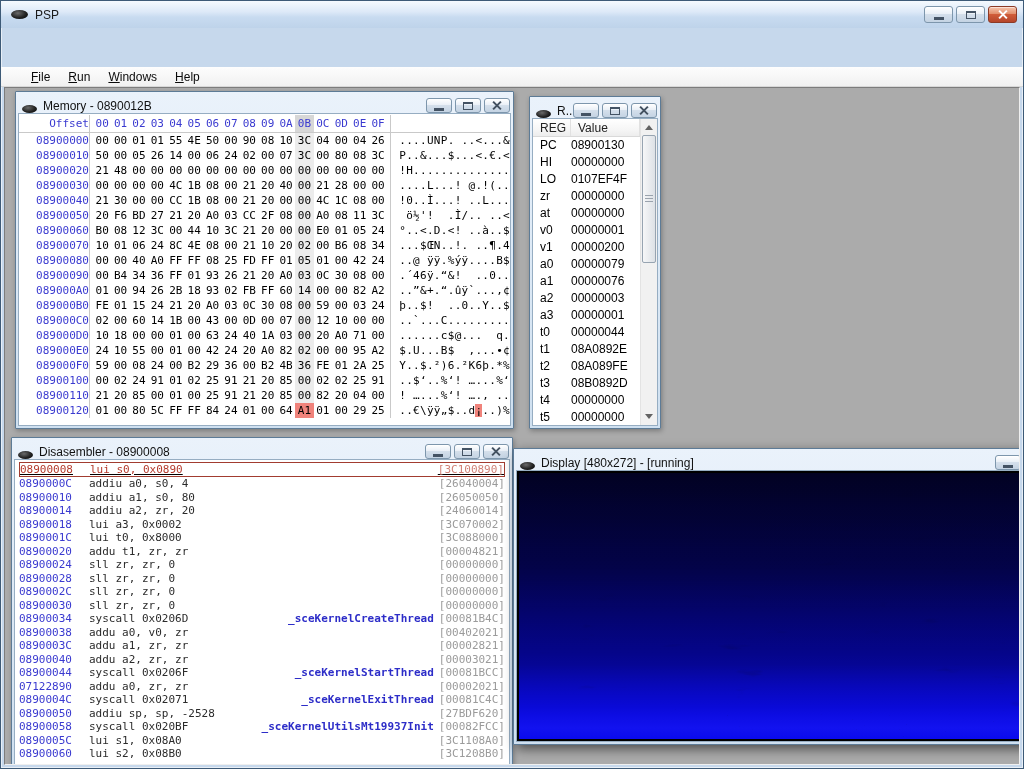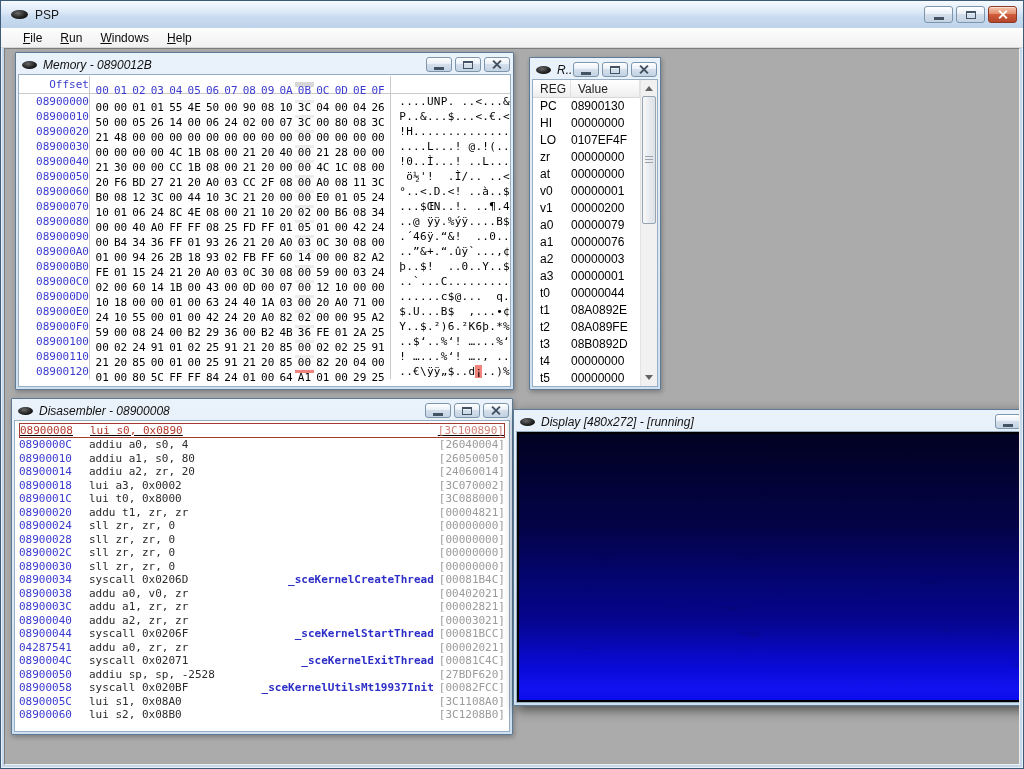--- a/index.html
+++ b/index.html
@@ -24,44 +24,44 @@
   display:flex; align-items:center; justify-content:center; box-shadow:inset 0 1px 0 #fff; }
 .cap-btn.red { background:linear-gradient(180deg,#f6c5ad,#e28f6c 45%,#d05c39 50%,#b5462b 100%);
   border-color:#8c3a26; box-shadow:inset 0 1px 0 rgba(255,255,255,.5); }
 .g-min { width:10px; height:3px; background:#445364; margin-top:7px; }
 .g-max { width:10px; height:8px; border:1px solid #445364; border-top-width:2px; }
 .g-close { position:relative; width:10px; height:9px; }
 .g-close::before,.g-close::after { content:""; position:absolute; left:4px; top:-1px; width:2px; height:11px; background:#42505f; }
 .g-close::before { transform:rotate(45deg); } .g-close::after { transform:rotate(-45deg); }
 .red .g-close::before,.red .g-close::after { background:#fff; }
 
-.menubar { height:20px; flex:0 0 20px; display:flex; align-items:center; padding-left:13px;
-  background:linear-gradient(#fdfdfd,#f1f1f1); border-bottom:1px solid #d8d8d8; }
+.menubar { height:20px; flex:0 0 20px; display:flex; align-items:center; padding-left:21px;
+  background:linear-gradient(#fdfdfd,#f1f1f1); border-bottom:1px solid #d8d8d8;margin-top:39px; }
 .menu-item { font-size:12px; padding:2px 9px; color:#0a0a0a; cursor:default; }
 .menu-item .u { text-decoration:underline; }
 
 .mdi { flex:1; margin:0 3px 3px 3px; background:#ababab; position:relative; overflow:hidden;
   border:1px solid; border-color:#7c7c7c #efefef #efefef #7c7c7c; }
 
 .child { position:absolute; border:1px solid #5d7b96; padding:2px; border-radius:1px;
   background:linear-gradient(#eaf2fb,#cfe0f0); display:flex; flex-direction:column;
   box-shadow:1px 2px 5px rgba(0,0,0,.28); }
 .child.active { box-shadow:3px 4px 12px rgba(0,0,0,.55); }
-.c-titlebar { height:19px; flex:0 0 19px; display:flex; align-items:center; padding:0 1px 0 4px;font-style:italic; }
+.c-titlebar { height:19px; flex:0 0 19px; display:flex; align-items:flex-end; padding:0 1px 0 4px; }
 .c-title { font-size:12px; color:#111; margin-left:6px; white-space:nowrap; overflow:hidden; }
 .child .cap-btn { width:26px; height:15px; }
 .c-body { flex:1; background:#fff; border:1px solid #96adc2; overflow:hidden; position:relative; }
 
 
 #memory-win { left:10px; top:3px; width:499px; height:338px; }
 .mem-body { font-family:"DejaVu Sans Mono",monospace; font-size:11px; padding-top:1px; }
 .mem-row { display:flex; height:15px; line-height:15px; }
 .mem-row.mem-head { height:18px; line-height:18px; border-bottom:1px solid #c9c9c9; color:#3a3ad0; }
 .mem-offset { flex:0 0 70px; width:70px; text-align:right; color:#3a3ad0; white-space:pre; }
-.mem-bytes { display:flex; flex:0 0 auto; border-left:1px solid #c9c9c9; border-right:1px solid #c9c9c9; padding:6px 3px; }
+.mem-bytes { display:flex; flex:0 0 auto; border-left:1px solid #c9c9c9; border-right:1px solid #c9c9c9; padding:0 3px; }
 .mem-byte { width:18.4px; text-align:center; white-space:pre; color:#000; }
 .mem-head .mem-byte { color:#3a3ad0; }
 .colhl { background:#ececec; }
 .colhl-head { background:#d7d7d7; }
 .selbyte { background:#f0837b; }
 .mem-ascii { margin-left:8px; white-space:pre; letter-spacing:.3px; color:#000; }
 
 
 #registers-win { left:524px; top:8px; width:132px; height:333px; }
 .reg-header { height:18px; display:flex; align-items:center; font-size:12px; color:#222;
@@ -719,21 +719,21 @@
           <div class="dz-row"><span class="dz-addr">08900020</span><span class="dz-instr">addu t1, zr, zr</span><span class="dz-fn"></span><span class="dz-op">[00004821]</span></div>
           <div class="dz-row"><span class="dz-addr">08900024</span><span class="dz-instr">sll zr, zr, 0</span><span class="dz-fn"></span><span class="dz-op">[00000000]</span></div>
           <div class="dz-row"><span class="dz-addr">08900028</span><span class="dz-instr">sll zr, zr, 0</span><span class="dz-fn"></span><span class="dz-op">[00000000]</span></div>
           <div class="dz-row"><span class="dz-addr">0890002C</span><span class="dz-instr">sll zr, zr, 0</span><span class="dz-fn"></span><span class="dz-op">[00000000]</span></div>
           <div class="dz-row"><span class="dz-addr">08900030</span><span class="dz-instr">sll zr, zr, 0</span><span class="dz-fn"></span><span class="dz-op">[00000000]</span></div>
           <div class="dz-row"><span class="dz-addr">08900034</span><span class="dz-instr">syscall 0x0206D</span><span class="dz-fn">_sceKernelCreateThread</span><span class="dz-op">[00081B4C]</span></div>
           <div class="dz-row"><span class="dz-addr">08900038</span><span class="dz-instr">addu a0, v0, zr</span><span class="dz-fn"></span><span class="dz-op">[00402021]</span></div>
           <div class="dz-row"><span class="dz-addr">0890003C</span><span class="dz-instr">addu a1, zr, zr</span><span class="dz-fn"></span><span class="dz-op">[00002821]</span></div>
           <div class="dz-row"><span class="dz-addr">08900040</span><span class="dz-instr">addu a2, zr, zr</span><span class="dz-fn"></span><span class="dz-op">[00003021]</span></div>
           <div class="dz-row"><span class="dz-addr">08900044</span><span class="dz-instr">syscall 0x0206F</span><span class="dz-fn">_sceKernelStartThread</span><span class="dz-op">[00081BCC]</span></div>
-          <div class="dz-row"><span class="dz-addr">04287541</span><span class="dz-instr">addu a0, zr, zr</span><span class="dz-fn"></span><span class="dz-op">[00002021]</span></div>
+          <div class="dz-row"><span class="dz-addr">07122890</span><span class="dz-instr">addu a0, zr, zr</span><span class="dz-fn"></span><span class="dz-op">[00002021]</span></div>
           <div class="dz-row"><span class="dz-addr">0890004C</span><span class="dz-instr">syscall 0x02071</span><span class="dz-fn">_sceKernelExitThread</span><span class="dz-op">[00081C4C]</span></div>
           <div class="dz-row"><span class="dz-addr">08900050</span><span class="dz-instr">addiu sp, sp, -2528</span><span class="dz-fn"></span><span class="dz-op">[27BDF620]</span></div>
           <div class="dz-row"><span class="dz-addr">08900058</span><span class="dz-instr">syscall 0x020BF</span><span class="dz-fn">_sceKernelUtilsMt19937Init</span><span class="dz-op">[00082FCC]</span></div>
           <div class="dz-row"><span class="dz-addr">0890005C</span><span class="dz-instr">lui s1, 0x08A0</span><span class="dz-fn"></span><span class="dz-op">[3C1108A0]</span></div>
           <div class="dz-row"><span class="dz-addr">08900060</span><span class="dz-instr">lui s2, 0x08B0</span><span class="dz-fn"></span><span class="dz-op">[3C1208B0]</span></div>
         </div>
     </div>
 
     <div class="child active" id="display-win">
       <div class="c-titlebar">

